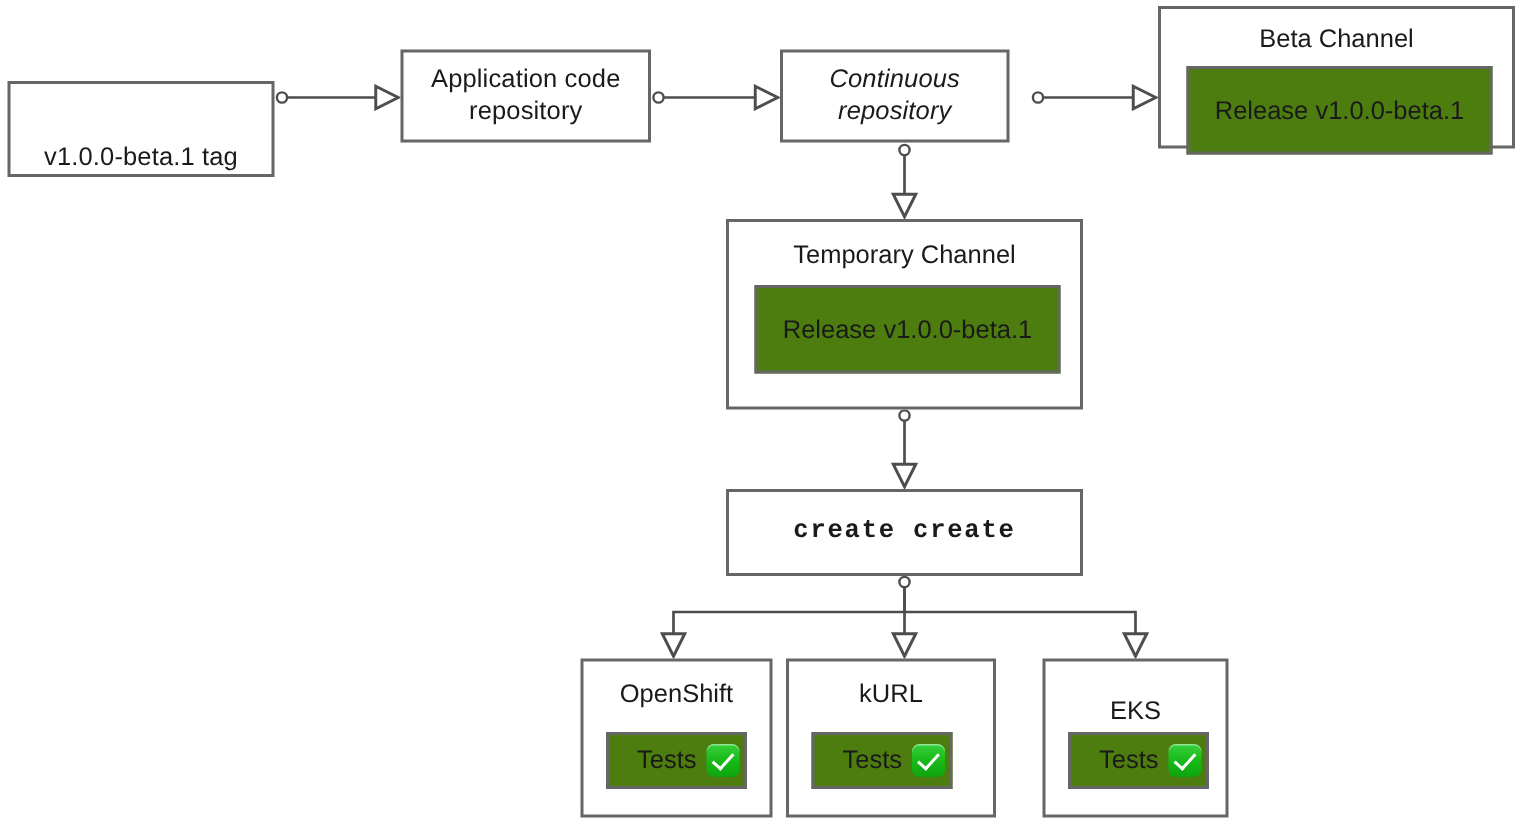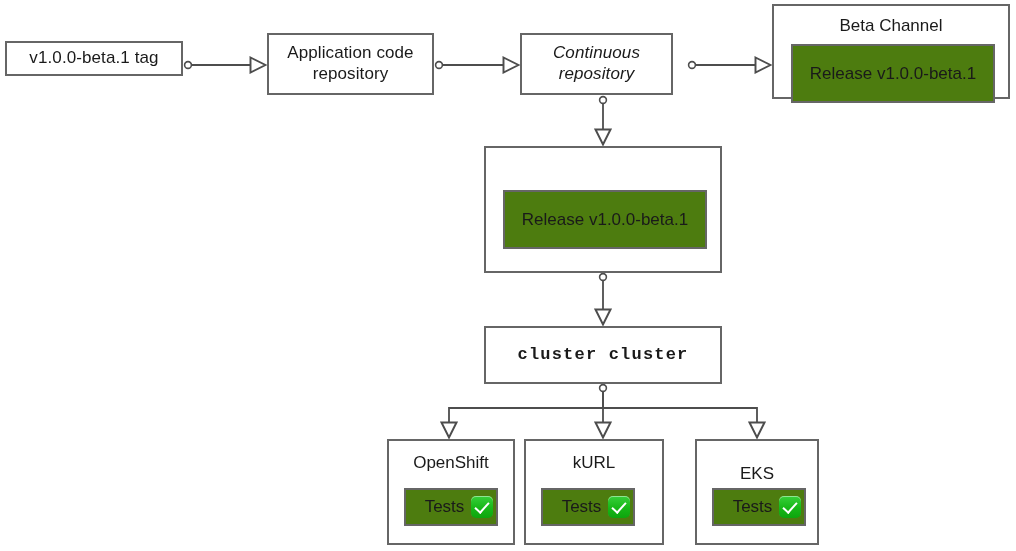--- a/index.html
+++ b/index.html
@@ -146,21 +146,21 @@
       <path d="M 603 391.5 L 603 408 L 449 408 L 449 436" fill="none" stroke="#4d4d4d" stroke-width="1.8" marker-end="url(#arrowOpen)"></path>
     </g>
     <g>
       <path d="M 603 391.5 L 603 436" fill="none" stroke="#4d4d4d" stroke-width="1.8" marker-end="url(#arrowOpen)"></path>
     </g>
     <g>
       <path d="M 603 408 L 757 408 L 757 436" fill="none" stroke="#4d4d4d" stroke-width="1.8" marker-end="url(#arrowOpen)"></path>
     </g>
   </svg>
 
-  <div class="node" style="left:5px; top:41px; width:178px; height:35px;">
+  <div class="node" style="left:5px; top:54px; width:178px; height:64px;align-items:flex-end;">
     <span class="label">v1.0.0-beta.1 tag</span>
   </div>
 
   <div class="node" style="left:267px; top:33px; width:167px; height:62px;">
     <span class="label">
       <span>Application code</span><br>
       <span>repository</span>
     </span>
   </div>
 
@@ -172,27 +172,28 @@
   </div>
 
   <div class="group" style="left:772px; top:4px; width:238px; height:95px;">
     <div class="group-title" style="top:10px;">Beta Channel</div>
     <div class="inner" style="left:17px; top:38px; width:204px; height:59px;">
       <span class="label">Release v1.0.0-beta.1</span>
     </div>
   </div>
 
   <div class="group" style="left:484px; top:146px; width:238px; height:127px;">
+    <div class="group-title" style="top:12px;">Temporary Channel</div>
     <div class="inner" style="left:17px; top:42px; width:204px; height:59px;">
       <span class="label">Release v1.0.0-beta.1</span>
     </div>
   </div>
 
   <div class="node mono" style="left:484px; top:326px; width:238px; height:58px;">
-    <span class="label">cluster cluster</span>
+    <span class="label">create create</span>
   </div>
 
   <div class="group" style="left:387px; top:439px; width:128px; height:106px;">
     <div class="group-title" style="top:12px;">OpenShift</div>
     <div class="inner tests-inner" style="left:15px; top:47px; width:94px; height:38px;">
       <span class="label">Tests</span>
       <span class="check-badge"></span>
     </div>
   </div>
 

